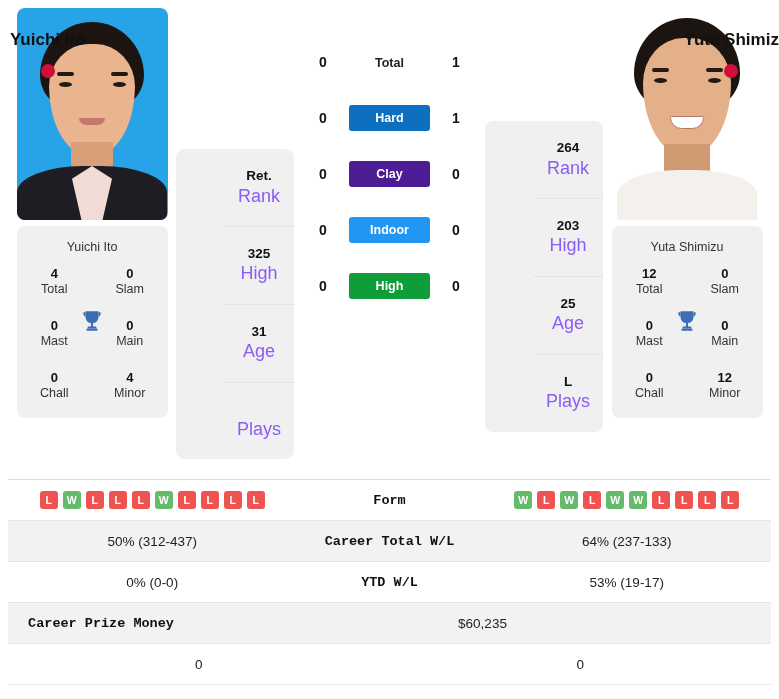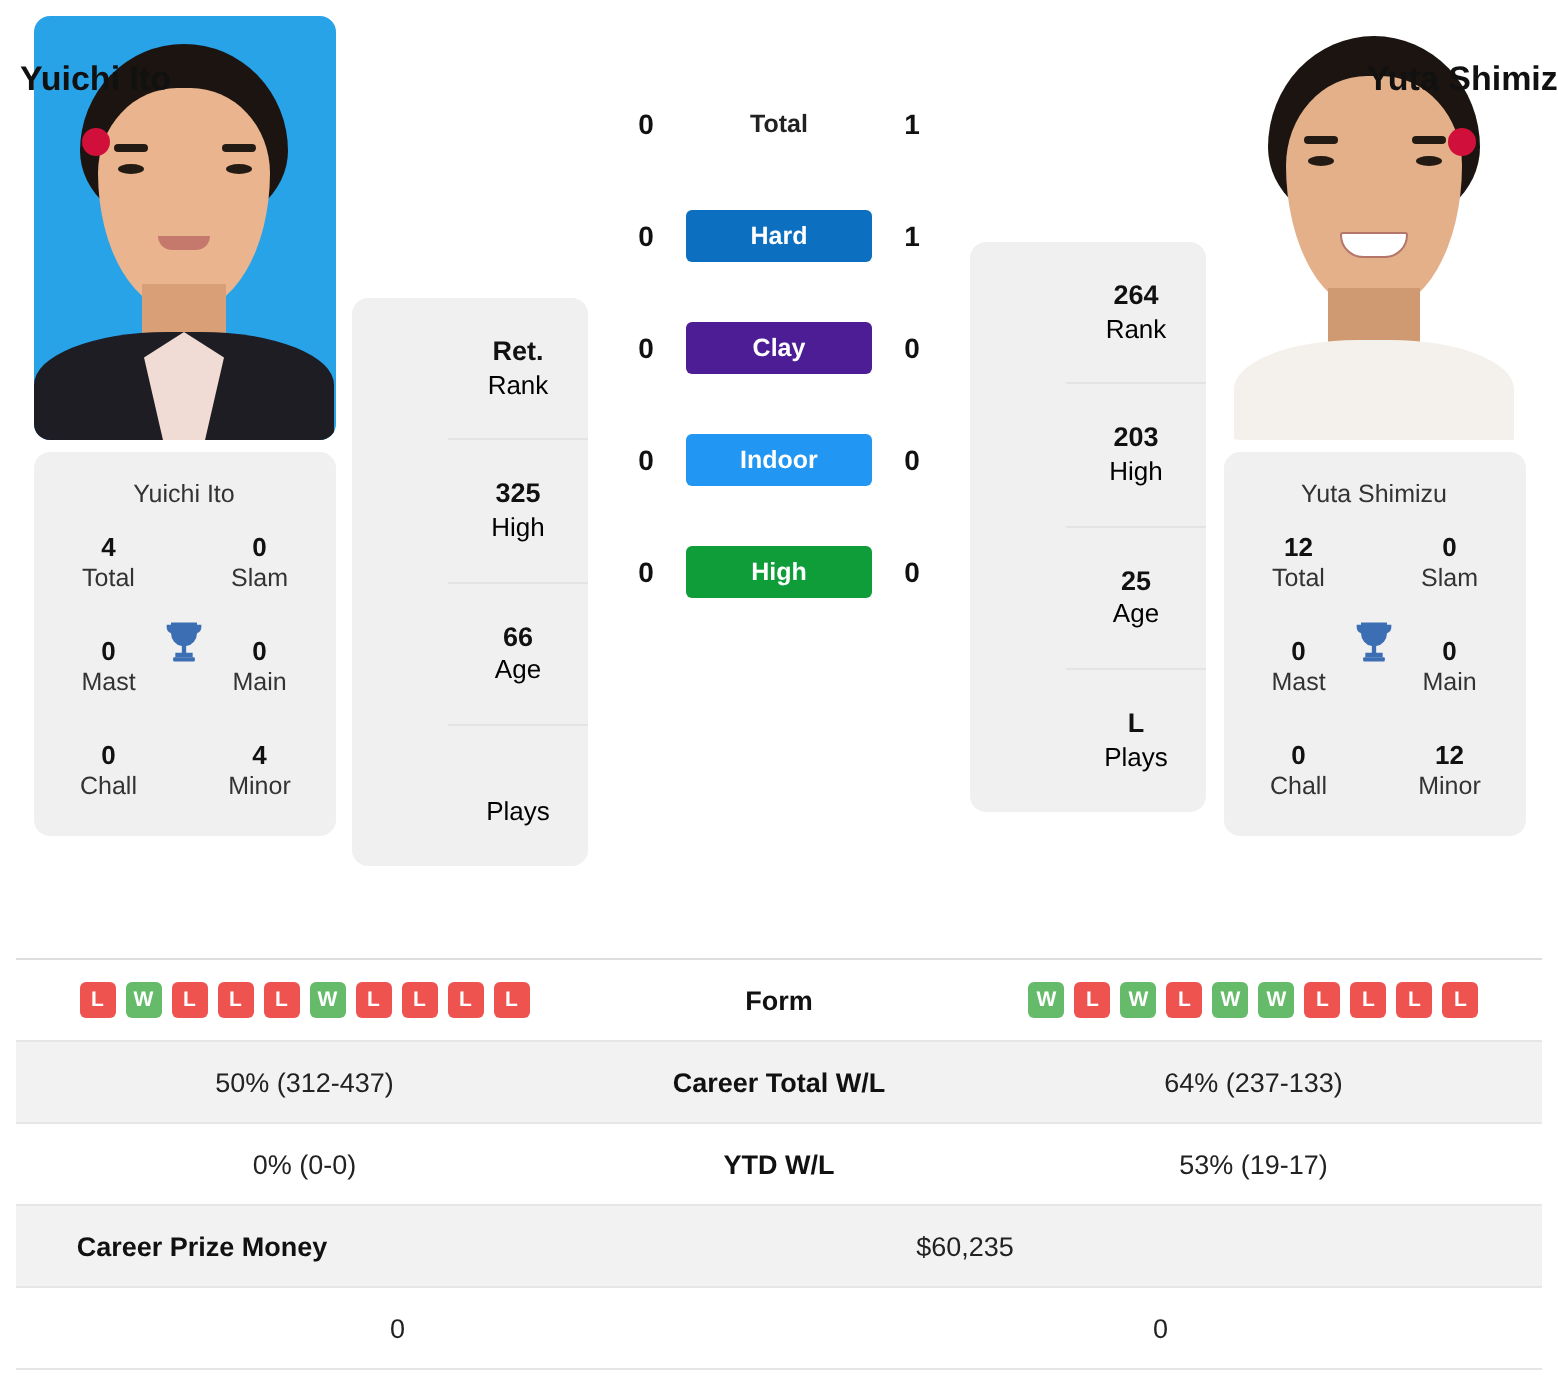--- a/index.html
+++ b/index.html
@@ -143,21 +143,21 @@
   }
   .rank-col.right-rank { margin-top: 113px; }
   .rank-cell {
     text-align: center;
     padding: 18px 4px;
     border-bottom: 1px solid #e4e4e4;
     margin-left: 48px;
   }
   .rank-cell:last-child { border-bottom: none; }
   .rank-val { font-size: 13.5px; font-weight: bold; color: #111; line-height: 1.3; min-height: 17px; }
-  .rank-lab { font-size: 13px; color: #000000; line-height: 1.3; }
+  .rank-lab { font-size: 18px; color: #8b5cf6; line-height: 1.3; }
 
   
   .h2h { flex: 1 1 auto; padding-top: 26px; }
   .h2h-row {
     display: flex;
     align-items: center;
     justify-content: space-between;
     height: 56px;
     padding: 0 16px;
   }
@@ -169,21 +169,21 @@
     color: #111;
   }
   .h2h-mid { flex: 1 1 auto; text-align: center; }
   .h2h-total-label {
     font-size: 12.5px;
     font-weight: bold;
     color: #222;
   }
   .surface-badge {
     display: inline-block;
-    width: 93px;
+    width: 81px;
     padding: 6px 0;
     border-radius: 3px;
     color: #ffffff;
     font-size: 12.5px;
     font-weight: bold;
     text-align: center;
   }
 
   
   .names-row {
@@ -227,20 +227,21 @@
     text-align: center;
     font-size: 13.5px;
     color: #222;
   }
   .st-mid {
     flex: 0 0 186px;
     text-align: center;
     font-size: 13.5px;
     font-weight: bold;
     color: #111;
+    font-family: Liberation Mono, monospace;
   }
   .form-strip {
     display: flex;
     justify-content: center;
     gap: 5px;
   }
   .form-badge {
     width: 18px; height: 18px;
     border-radius: 3px;
     color: #ffffff;
@@ -314,21 +315,21 @@
     <div class="rank-col left-rank">
       <div class="rank-cell">
         <div class="rank-val">Ret.</div>
         <div class="rank-lab">Rank</div>
       </div>
       <div class="rank-cell">
         <div class="rank-val">325</div>
         <div class="rank-lab">High</div>
       </div>
       <div class="rank-cell">
-        <div class="rank-val">66</div>
+        <div class="rank-val">31</div>
         <div class="rank-lab">Age</div>
       </div>
       <div class="rank-cell">
         <div class="rank-val"></div>
         <div class="rank-lab">Plays</div>
       </div>
     </div>
 
     <div class="h2h">
       <div id="h2h-rows">

